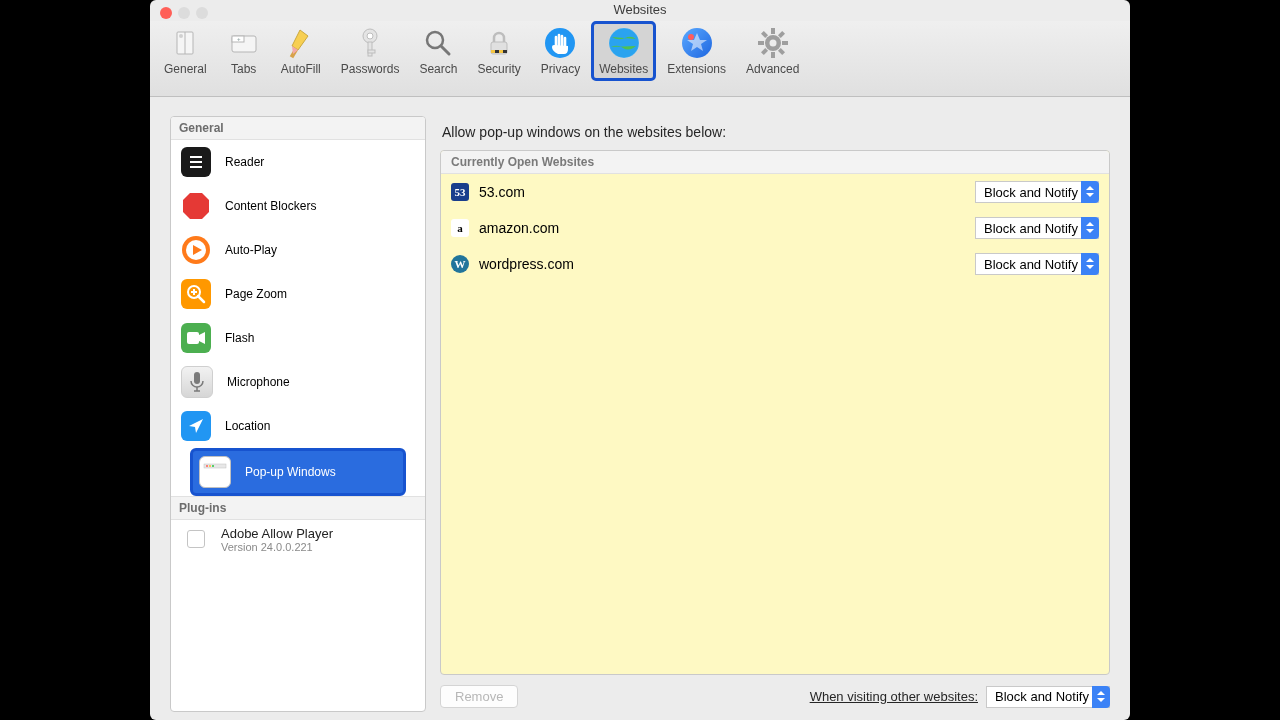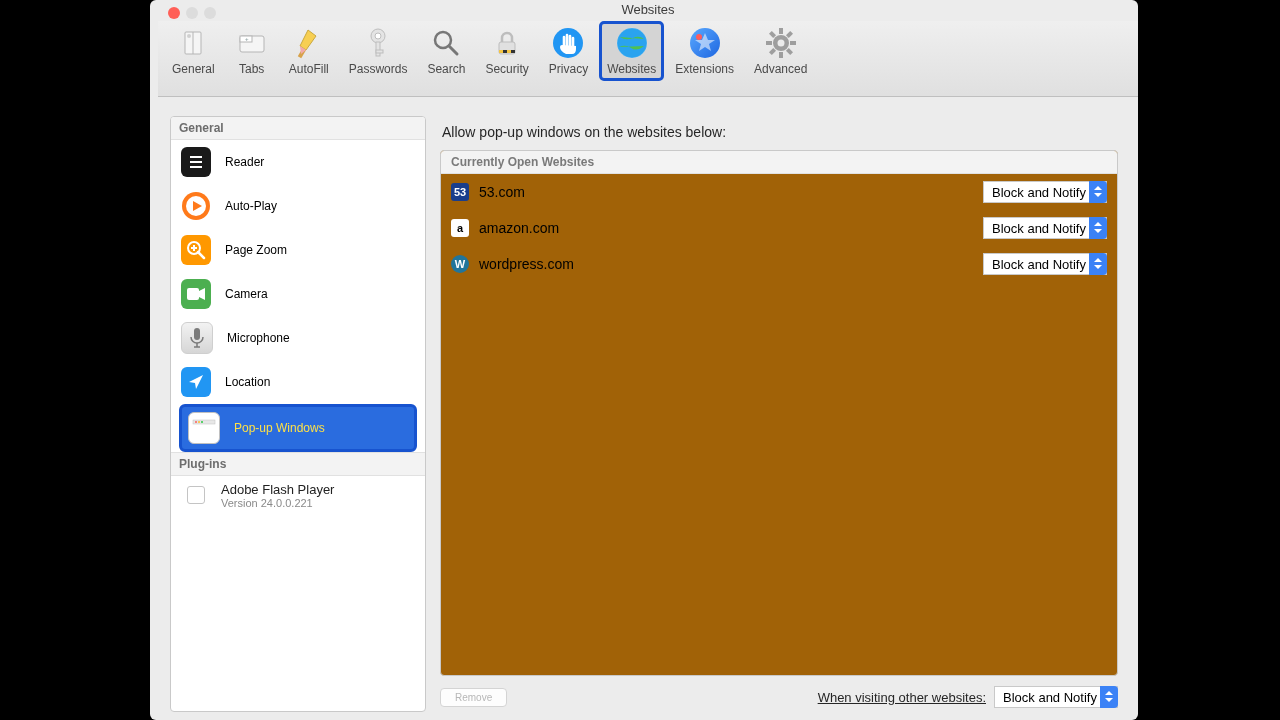--- a/index.html
+++ b/index.html
@@ -1,53 +1,53 @@
 <!DOCTYPE html>
 <html><head>
 <meta charset="utf-8">
 <style>
 html,body{margin:0;padding:0;font-family:-apple-system,"Helvetica Neue",Arial,sans-serif;font-size:13px;background:#000;}
 #stage{position:relative;width:1280px;height:720px;margin:0 auto;background:#000;}
-#win{position:absolute;left:150px;top:0;width:980px;height:720px;background:#ececec;border-radius:6px;overflow:hidden;padding-left:8px;}
+#win{position:absolute;left:150px;top:0;width:980px;height:720px;background:#ececec;border-radius:6px;overflow:hidden;}
 .titlebar{position:relative;height:21px;}
 .tl-btn{position:absolute;top:7px;width:12px;height:12px;border-radius:50%;}
 .tl-close{left:10px;background:#ff5f57;}
 .tl-min{left:28px;background:#dcdcdc;}
 .tl-zoom{left:46px;background:#dcdcdc;}
 .title{text-align:center;font-size:13px;color:#3c3c3c;padding-top:2px;}
 .toolbar{display:flex;height:75px;padding:0 4px;align-items:flex-start;border-bottom:1px solid #bfbfbf;background:linear-gradient(#efefef,#e0e0e0 98%);}
 .tb-item{display:flex;flex-direction:column;align-items:center;margin:3px 4px 0 4px;padding:2px 6px 2px 6px;cursor:default;}
 .tb-item.sel{background:#d4d4d4;border-radius:5px;border:3px solid #1753cf;margin:0 1px;padding:2px 5px;}
 .tb-label{font-size:12px;color:#4a4a4a;margin-top:2px;}
 .ib{width:34px;height:34px;display:flex;align-items:center;justify-content:center;}
 .body{display:flex;position:absolute;top:96px;bottom:0;left:0;right:0;padding:20px 20px 8px 20px;gap:14px;}
 .sidebar{width:254px;background:#fff;border:1px solid #c9c9c9;border-radius:4px;overflow:hidden;display:flex;flex-direction:column;}
 .sh{background:#f3f3f3;border-bottom:1px solid #e1e1e1;color:#6d6d6d;font-weight:600;font-size:12px;padding:4px 8px;}
 .srow{display:flex;align-items:center;height:44px;padding:0 10px;border-bottom:0;}
-.srow.sel{background:#2a6cdf;color:#fde047;border:3px solid #1753cf;border-radius:6px;margin:0 8px;padding:0 6px;height:42px;}
+.srow.sel{background:#2a6cdf;color:#ffffff;border:3px solid #1753cf;border-radius:6px;margin:0 19px;padding:0 6px;height:42px;}
 .srow .sic{width:30px;height:30px;border-radius:6px;margin-right:14px;display:flex;align-items:center;justify-content:center;font-size:16px;color:#fff;}
 .srow .lbl{font-size:12px;}
 .plugin-row{padding:6px 10px 10px 50px;position:relative;}
 .plugin-row .pcb{position:absolute;left:16px;top:10px;width:16px;height:16px;border:1px solid #c4c4c4;border-radius:3px;background:#fff;}
 .plugin-row .pt{font-size:13px;color:#222;}
 .plugin-row .pv{font-size:11px;color:#8a8a8a;}
 .main{flex:1;display:flex;flex-direction:column;}
 .mh{font-size:14px;color:#262626;margin:8px 0 10px 2px;}
-.tbl{flex:1;background:#a16207;border:1px solid #c9c9c9;border-radius:4px;overflow:hidden;}
+.tbl{flex:1;background:#fef9c3;border:1px solid #c9c9c9;border-radius:4px;overflow:hidden;}
 .tbl-h{background:#f3f3f3;border-bottom:1px solid #e1e1e1;color:#7a7a7a;font-weight:600;font-size:12px;padding:4px 10px;}
 .wrow{display:flex;align-items:center;height:36px;padding:0 10px;}
-.wrow .wic{width:18px;height:18px;border-radius:3px;margin-right:10px;display:flex;align-items:center;justify-content:center;font-size:11px;font-weight:bold;}
+.wrow .wic{width:18px;height:18px;border-radius:3px;margin-right:10px;display:flex;align-items:center;justify-content:center;font-size:11px;font-weight:bold;font-family:Liberation Serif, serif;}
 .wrow .wt{flex:1;font-size:14px;}
 select.opt{-webkit-appearance:none;appearance:none;background:#fff;border:1px solid #c9c9c9;border-radius:0;height:22px;font-size:13px;padding:0 20px 0 8px;position:relative;}
 .selwrap{position:relative;display:inline-block;}
 .arrow{position:absolute;right:0;top:0;width:18px;height:22px;background:#3b82f6;border-radius:0 4px 4px 0;pointer-events:none;}
 .arrow::before{content:"";position:absolute;left:5px;top:5px;border-left:4px solid transparent;border-right:4px solid transparent;border-bottom:4px solid #fff;}
 .arrow::after{content:"";position:absolute;left:5px;top:12px;border-left:4px solid transparent;border-right:4px solid transparent;border-top:4px solid #fff;}
 .foot{display:flex;align-items:center;padding:10px 0 4px 0;}
-.rm-btn{background:#fdfdfd;border:1px solid #d4d4d4;border-radius:4px;padding:3px 14px;font-size:10px;color:#b7b7b7;}
+.rm-btn{background:#fdfdfd;border:1px solid #d4d4d4;border-radius:4px;padding:3px 14px;font-size:13px;color:#b7b7b7;}
 .fspace{flex:1;}
 .fl{font-size:13px;color:#262626;margin-right:8px;text-decoration:underline;}
 
 .bg-black{background:#1a1a1a;}
 .bg-orange2{background:#ff9800;}
 .bg-green{background:#4caf50;}
 .bg-grey{background:linear-gradient(#f2f2f2,#d6d6d6);border:1px solid #cfcfcf;}
 .bg-blue{background:#2196f3;}
 .bg-light{background:#f4f4f4;border:1px solid #dedede;}
 .notif-dot{position:absolute;top:-3px;right:-3px;width:10px;height:10px;background:#ff3b30;border-radius:50%;}
@@ -212,20 +212,28 @@
                 <g stroke="#fff" stroke-width="2">
                   <line x1="3" y1="4" x2="15" y2="4"></line>
                   <line x1="3" y1="9" x2="15" y2="9"></line>
                   <line x1="3" y1="14" x2="15" y2="14"></line>
                 </g>
               </svg>
         </div>
         <span class="lbl">Reader</span>
       </div>
 
+      <div class="srow">
+        <div class="sic" style="background:none;">
+          <svg width="30" height="30">
+                <polygon points="9,2 21,2 28,9 28,21 21,28 9,28 2,21 2,9" fill="#e53935"></polygon>
+              </svg>
+        </div>
+        <span class="lbl">Content Blockers</span>
+      </div>
 
       <div class="srow">
         <div class="sic" style="background:none;">
           <svg width="30" height="30">
                 <circle cx="15" cy="15" r="14" fill="#ff7a1a"></circle>
                 <circle cx="15" cy="15" r="10" fill="#fff"></circle>
                 <polygon points="12,10 21,15 12,20" fill="#ff7a1a"></polygon>
               </svg>
         </div>
         <span class="lbl">Auto-Play</span>
@@ -243,21 +251,21 @@
         <span class="lbl">Page Zoom</span>
       </div>
 
       <div class="srow">
         <div class="sic bg-green">
           <svg width="20" height="16">
                 <rect x="1" y="2" width="12" height="12" rx="2" fill="#fff"></rect>
                 <polygon points="13,5 19,2 19,14 13,11" fill="#fff"></polygon>
               </svg>
         </div>
-        <span class="lbl">Camera</span>
+        <span class="lbl">Flash</span>
       </div>
 
       <div class="srow">
         <div class="sic bg-grey">
           <svg width="16" height="22">
                 <rect x="5" y="1" width="6" height="12" rx="3" fill="#7a7a7a"></rect>
                 <path d="M2 10 a6 6 0 0 0 12 0" fill="none" stroke="#7a7a7a" stroke-width="1.5"></path>
                 <line x1="8" y1="16" x2="8" y2="20" stroke="#7a7a7a" stroke-width="1.5"></line>
                 <line x1="5" y1="20" x2="11" y2="20" stroke="#7a7a7a" stroke-width="1.5"></line>
               </svg>
@@ -283,21 +291,21 @@
                 <circle cx="7" cy="3" r="1" fill="#febc2e"></circle>
                 <circle cx="10" cy="3" r="1" fill="#28c840"></circle>
               </svg>
         </div>
         <span class="lbl">Pop-up Windows</span>
       </div>
 
       <div class="sh" style="border-top:1px solid #e1e1e1;">Plug-ins</div>
       <div class="plugin-row">
         <div class="pcb"></div>
-        <div class="pt">Adobe Flash Player</div>
+        <div class="pt">Adobe Allow Player</div>
         <div class="pv">Version 24.0.0.221</div>
       </div>
     </div>
 
     <div class="main">
       <div class="mh">Allow pop-up windows on the websites below:</div>
       <div class="tbl">
         <div class="tbl-h">Currently Open Websites</div>
 
         <div class="wrow">

